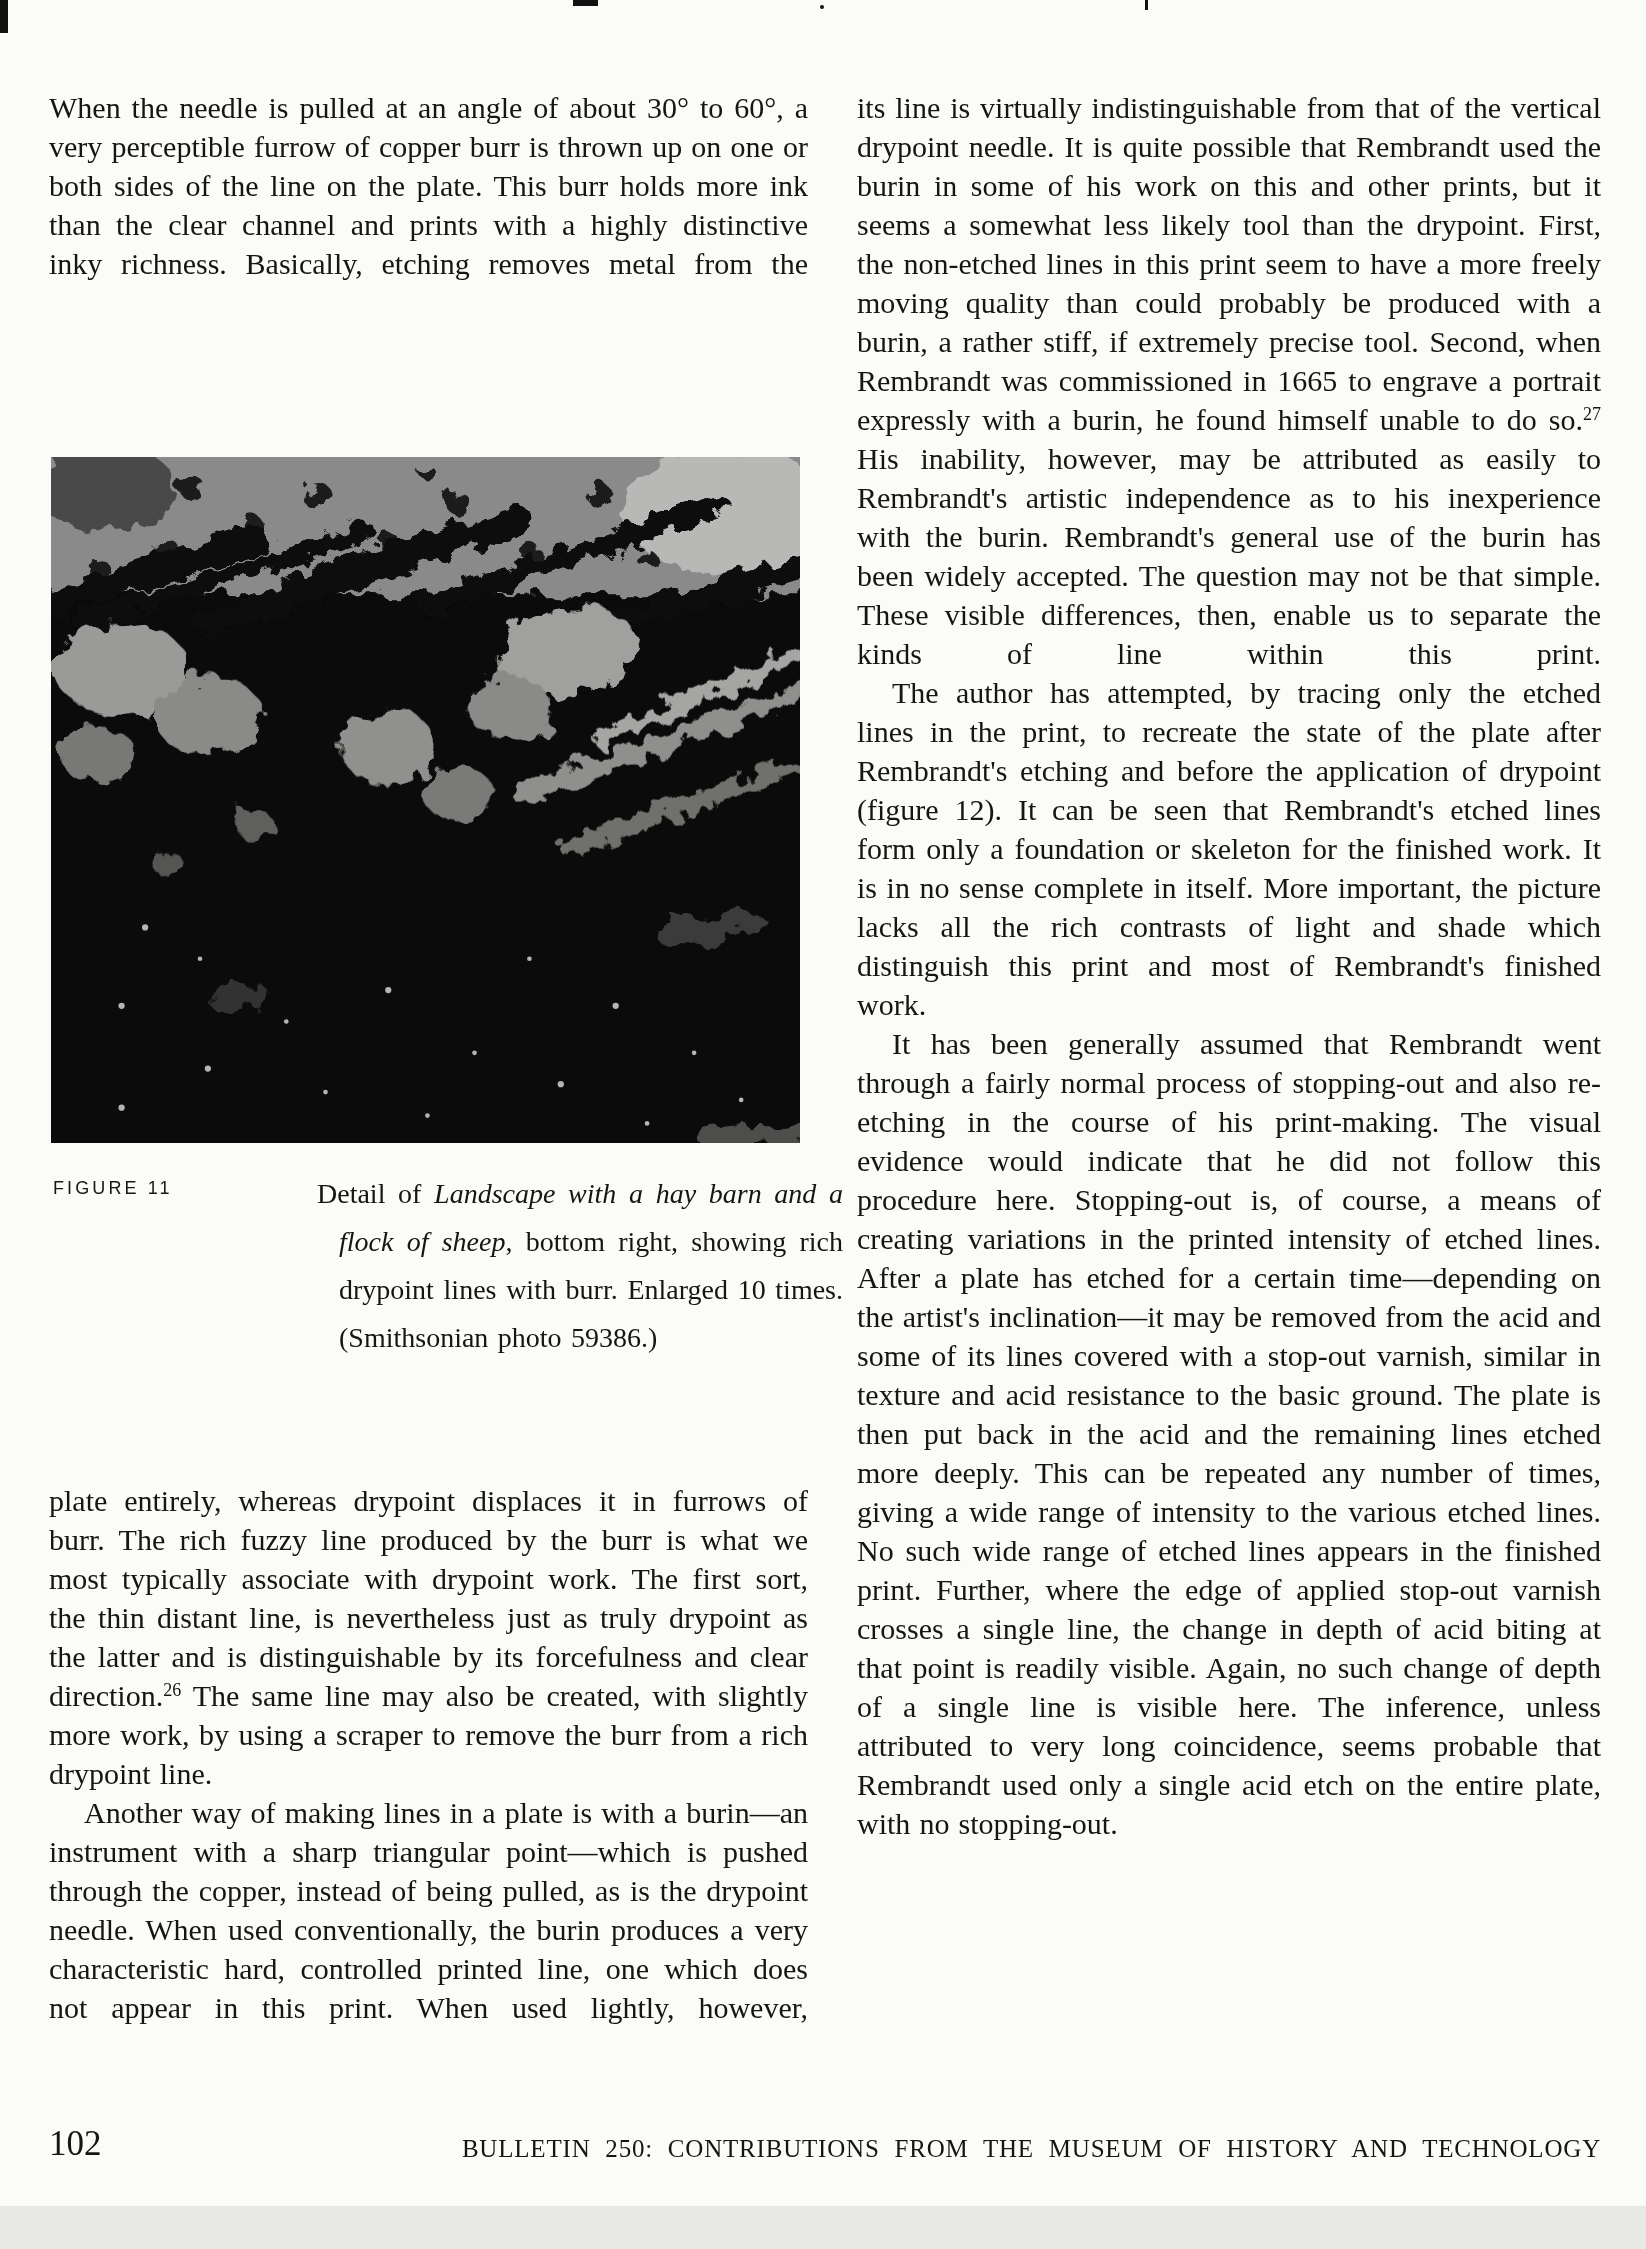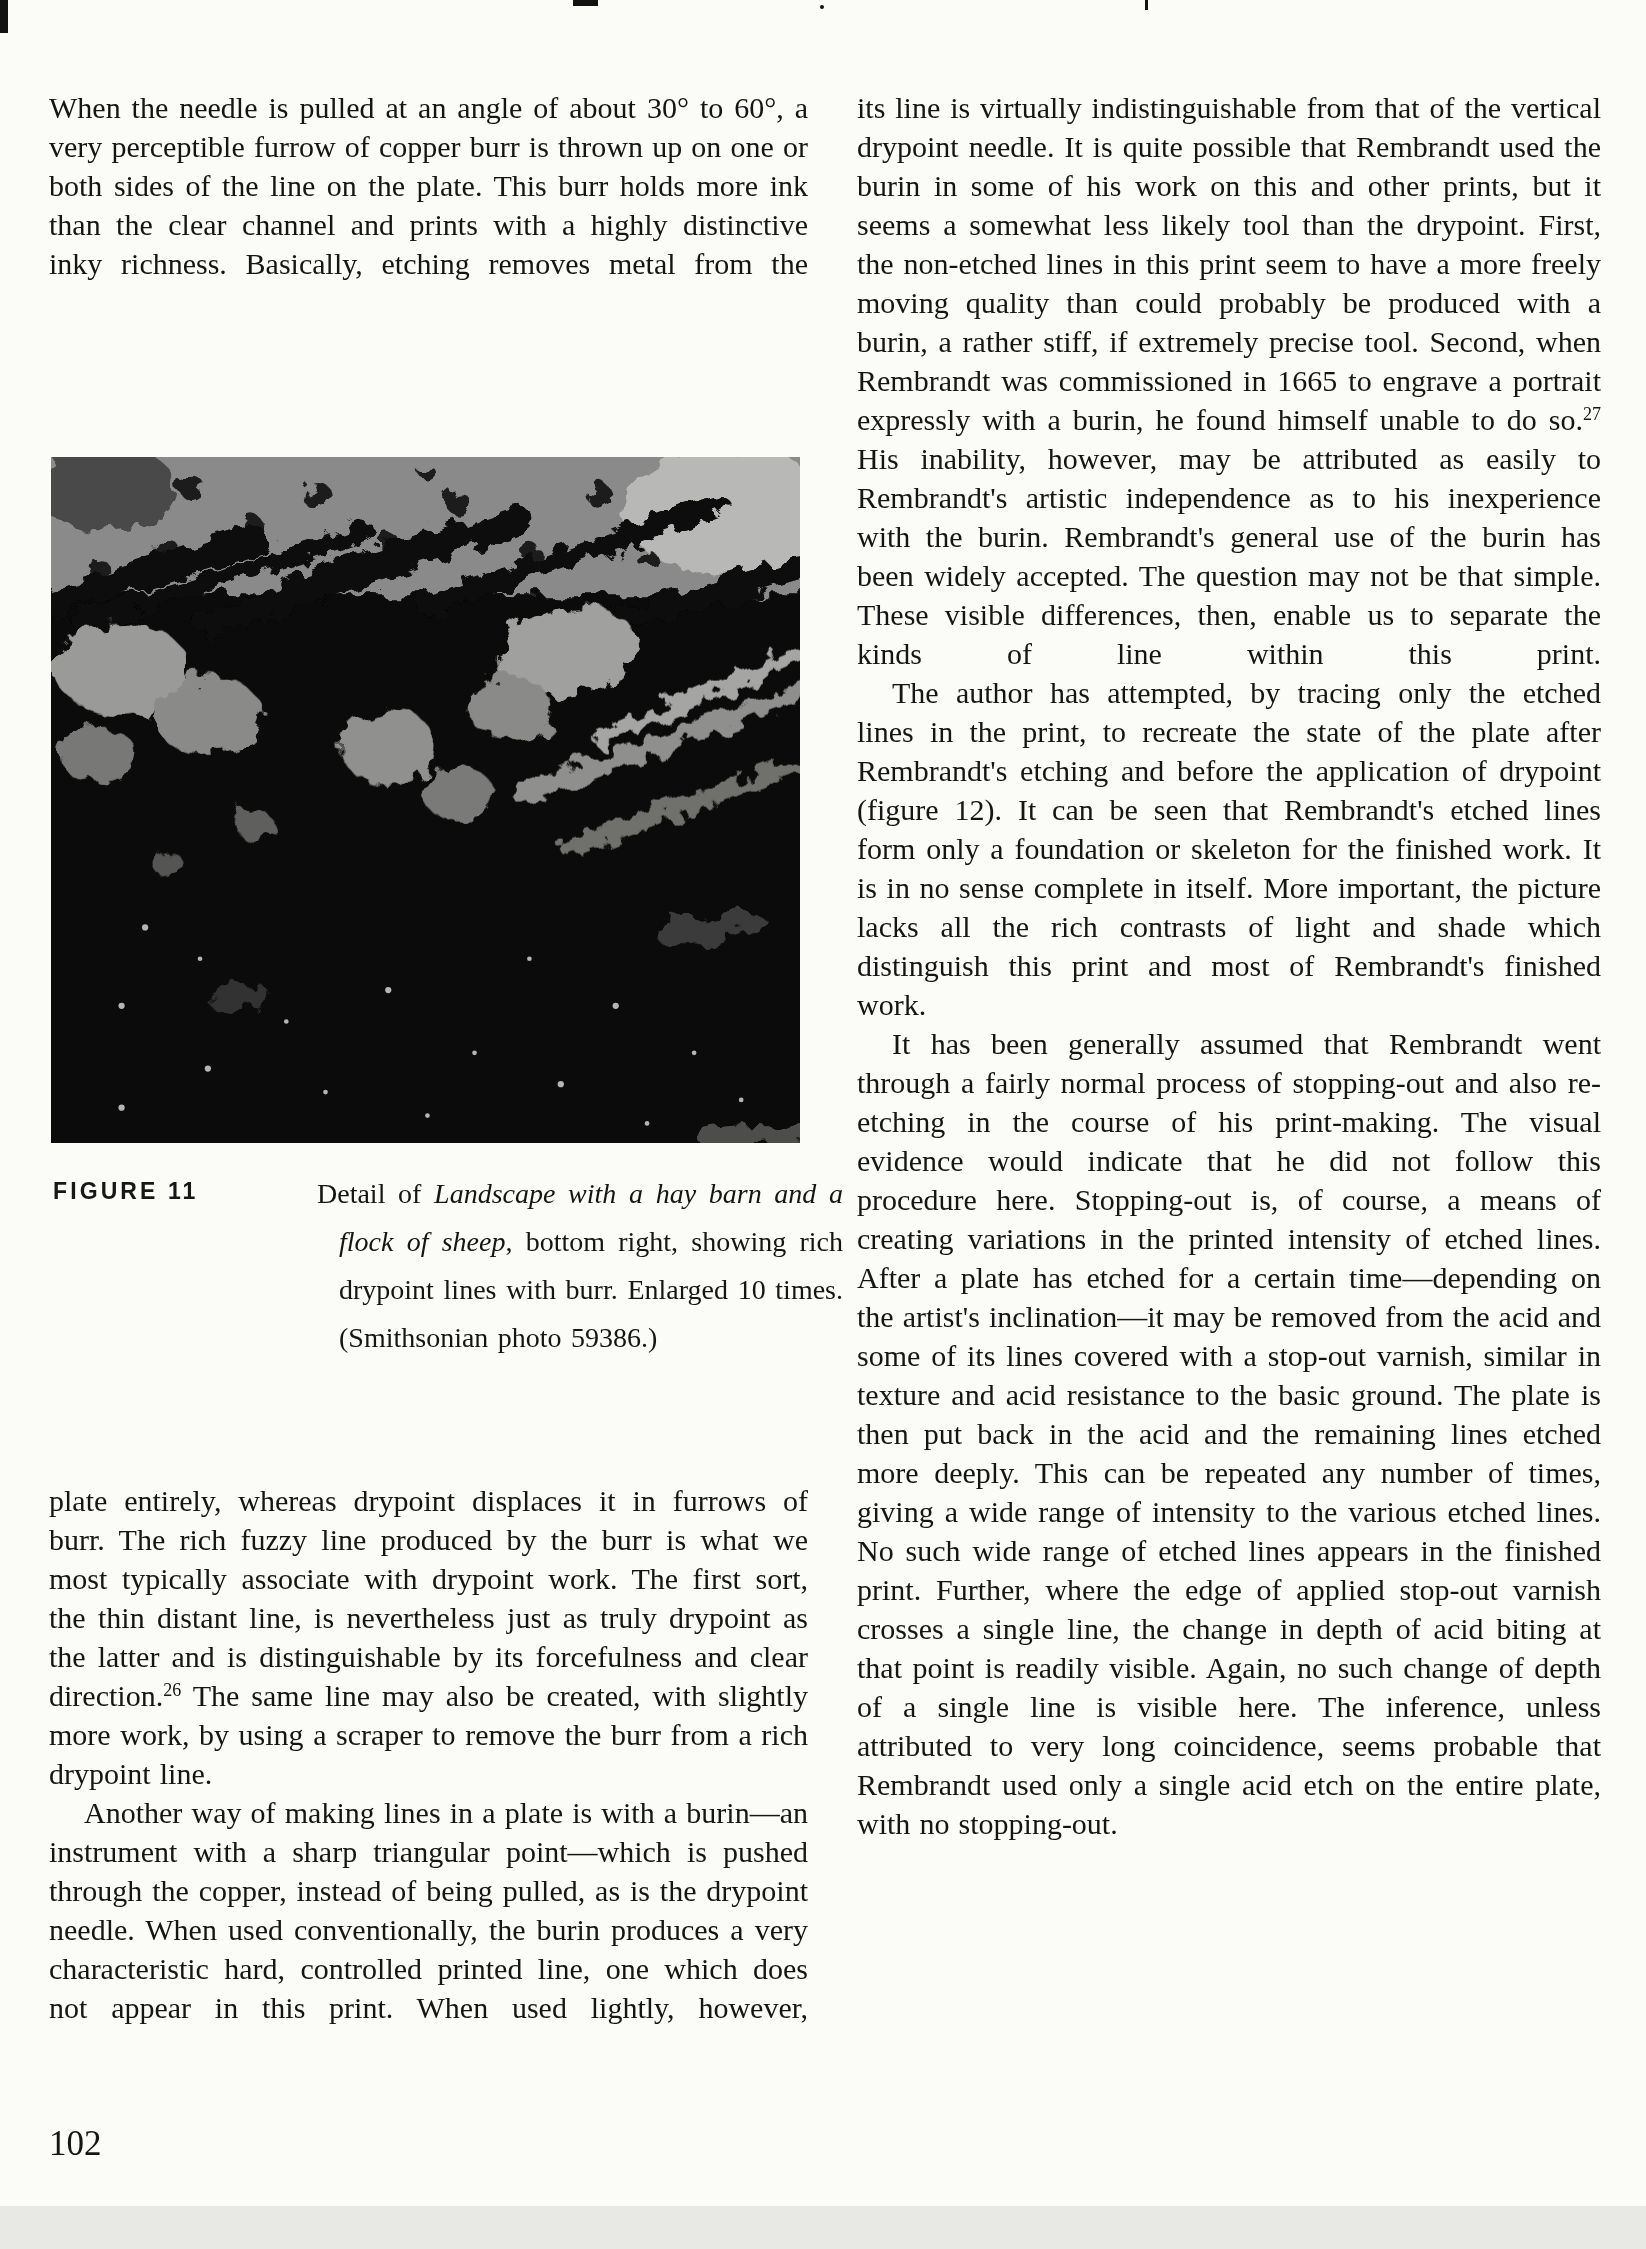--- a/index.html
+++ b/index.html
@@ -17,21 +17,21 @@
   .body-text.cont { text-align-last:justify; }
   .body-text sup { font-size:0.6em; line-height:0; vertical-align:0.55em; }
   .para1 { position:absolute; left:49px; top:88px; width:759px; }
   .rightcol { position:absolute; left:857px; top:88px; width:744px; }
   .leftlower { position:absolute; left:49px; top:1481px; width:759px; }
   .figwrap { position:absolute; left:51px; top:457px; width:749px; height:686px; background:#0b0b0b; }
   .fig-art { display:block; width:100%; height:100%; }
   .fig-label {
     position:absolute; left:53px; top:1178px;
     font-family:"Liberation Sans","DejaVu Sans",sans-serif;
-    font-size:23px; font-weight:700; letter-spacing:3.1px; color:#171717;
+    font-size:18px; font-weight:400; letter-spacing:3.1px; color:#171717;
   }
   .fig-caption {
     position:absolute; left:293px; top:1170px; width:504px;
     font-size:28px; line-height:48px; text-align:justify;
     padding-left:22px; text-indent:-22px; word-spacing:2.4px;margin-left:24px;
   }
   .fig-caption i { font-style:italic; }
   .page-num { position:absolute; left:49px; top:2124px; font-size:35px; color:#151515; }
   .running-title {
     position:absolute; right:46px; top:2135px;
@@ -161,15 +161,16 @@
     <p class="body-text indent cont">Another way of making lines in a plate is with a burin—an instrument with a sharp triangular point—which is pushed through the copper, instead of being pulled, as is the drypoint needle. When used conventionally, the burin produces a very characteristic hard, controlled printed line, one which does not appear in this print. When used lightly, however,</p>
   </div>
 
   <div class="rightcol">
     <p class="body-text cont"><span>its line is virtually indistinguishable from that of the vertical drypoint needle. It is quite possible that Rembrandt used the burin in some of his work on this and other prints, but it seems a somewhat less likely tool than the drypoint. First, the non-etched lines in this print seem to have a more freely moving quality than could probably be produced with a burin, a rather stiff, if extremely precise tool. Second, when Rembrandt was commissioned in 1665 to engrave a portrait expressly with a burin, he found himself unable to do so.</span><sup>27</sup><span> His inability, however, may be attributed as easily to Rembrandt's artistic independence as to his inexperience with the burin. Rembrandt's general use of the burin has been widely accepted. The question may not be that simple. These visible differences, then, enable us to separate the kinds of line within this print.</span></p>
     <p class="body-text indent">The author has attempted, by tracing only the etched lines in the print, to recreate the state of the plate after Rembrandt's etching and before the application of drypoint (figure 12). It can be seen that Rembrandt's etched lines form only a foundation or skeleton for the finished work. It is in no sense complete in itself. More important, the picture lacks all the rich contrasts of light and shade which distinguish this print and most of Rembrandt's finished work.</p>
     <p class="body-text indent">It has been generally assumed that Rembrandt went through a fairly normal process of stopping-out and also re-etching in the course of his print-making. The visual evidence would indicate that he did not follow this procedure here. Stopping-out is, of course, a means of creating variations in the printed intensity of etched lines. After a plate has etched for a certain time—depending on the artist's inclination—it may be removed from the acid and some of its lines covered with a stop-out varnish, similar in texture and acid resistance to the basic ground. The plate is then put back in the acid and the remaining lines etched more deeply. This can be repeated any number of times, giving a wide range of intensity to the various etched lines. No such wide range of etched lines appears in the finished print. Further, where the edge of applied stop-out varnish crosses a single line, the change in depth of acid biting at that point is readily visible. Again, no such change of depth of a single line is visible here. The inference, unless attributed to very long coincidence, seems probable that Rembrandt used only a single acid etch on the entire plate, with no stopping-out.</p>
   </div>
 
   <div class="page-num">102</div>
+  <div class="running-title">BULLETIN 250: CONTRIBUTIONS FROM THE MUSEUM OF HISTORY AND TECHNOLOGY</div>
 
 </div>
 
 
 </body></html>

